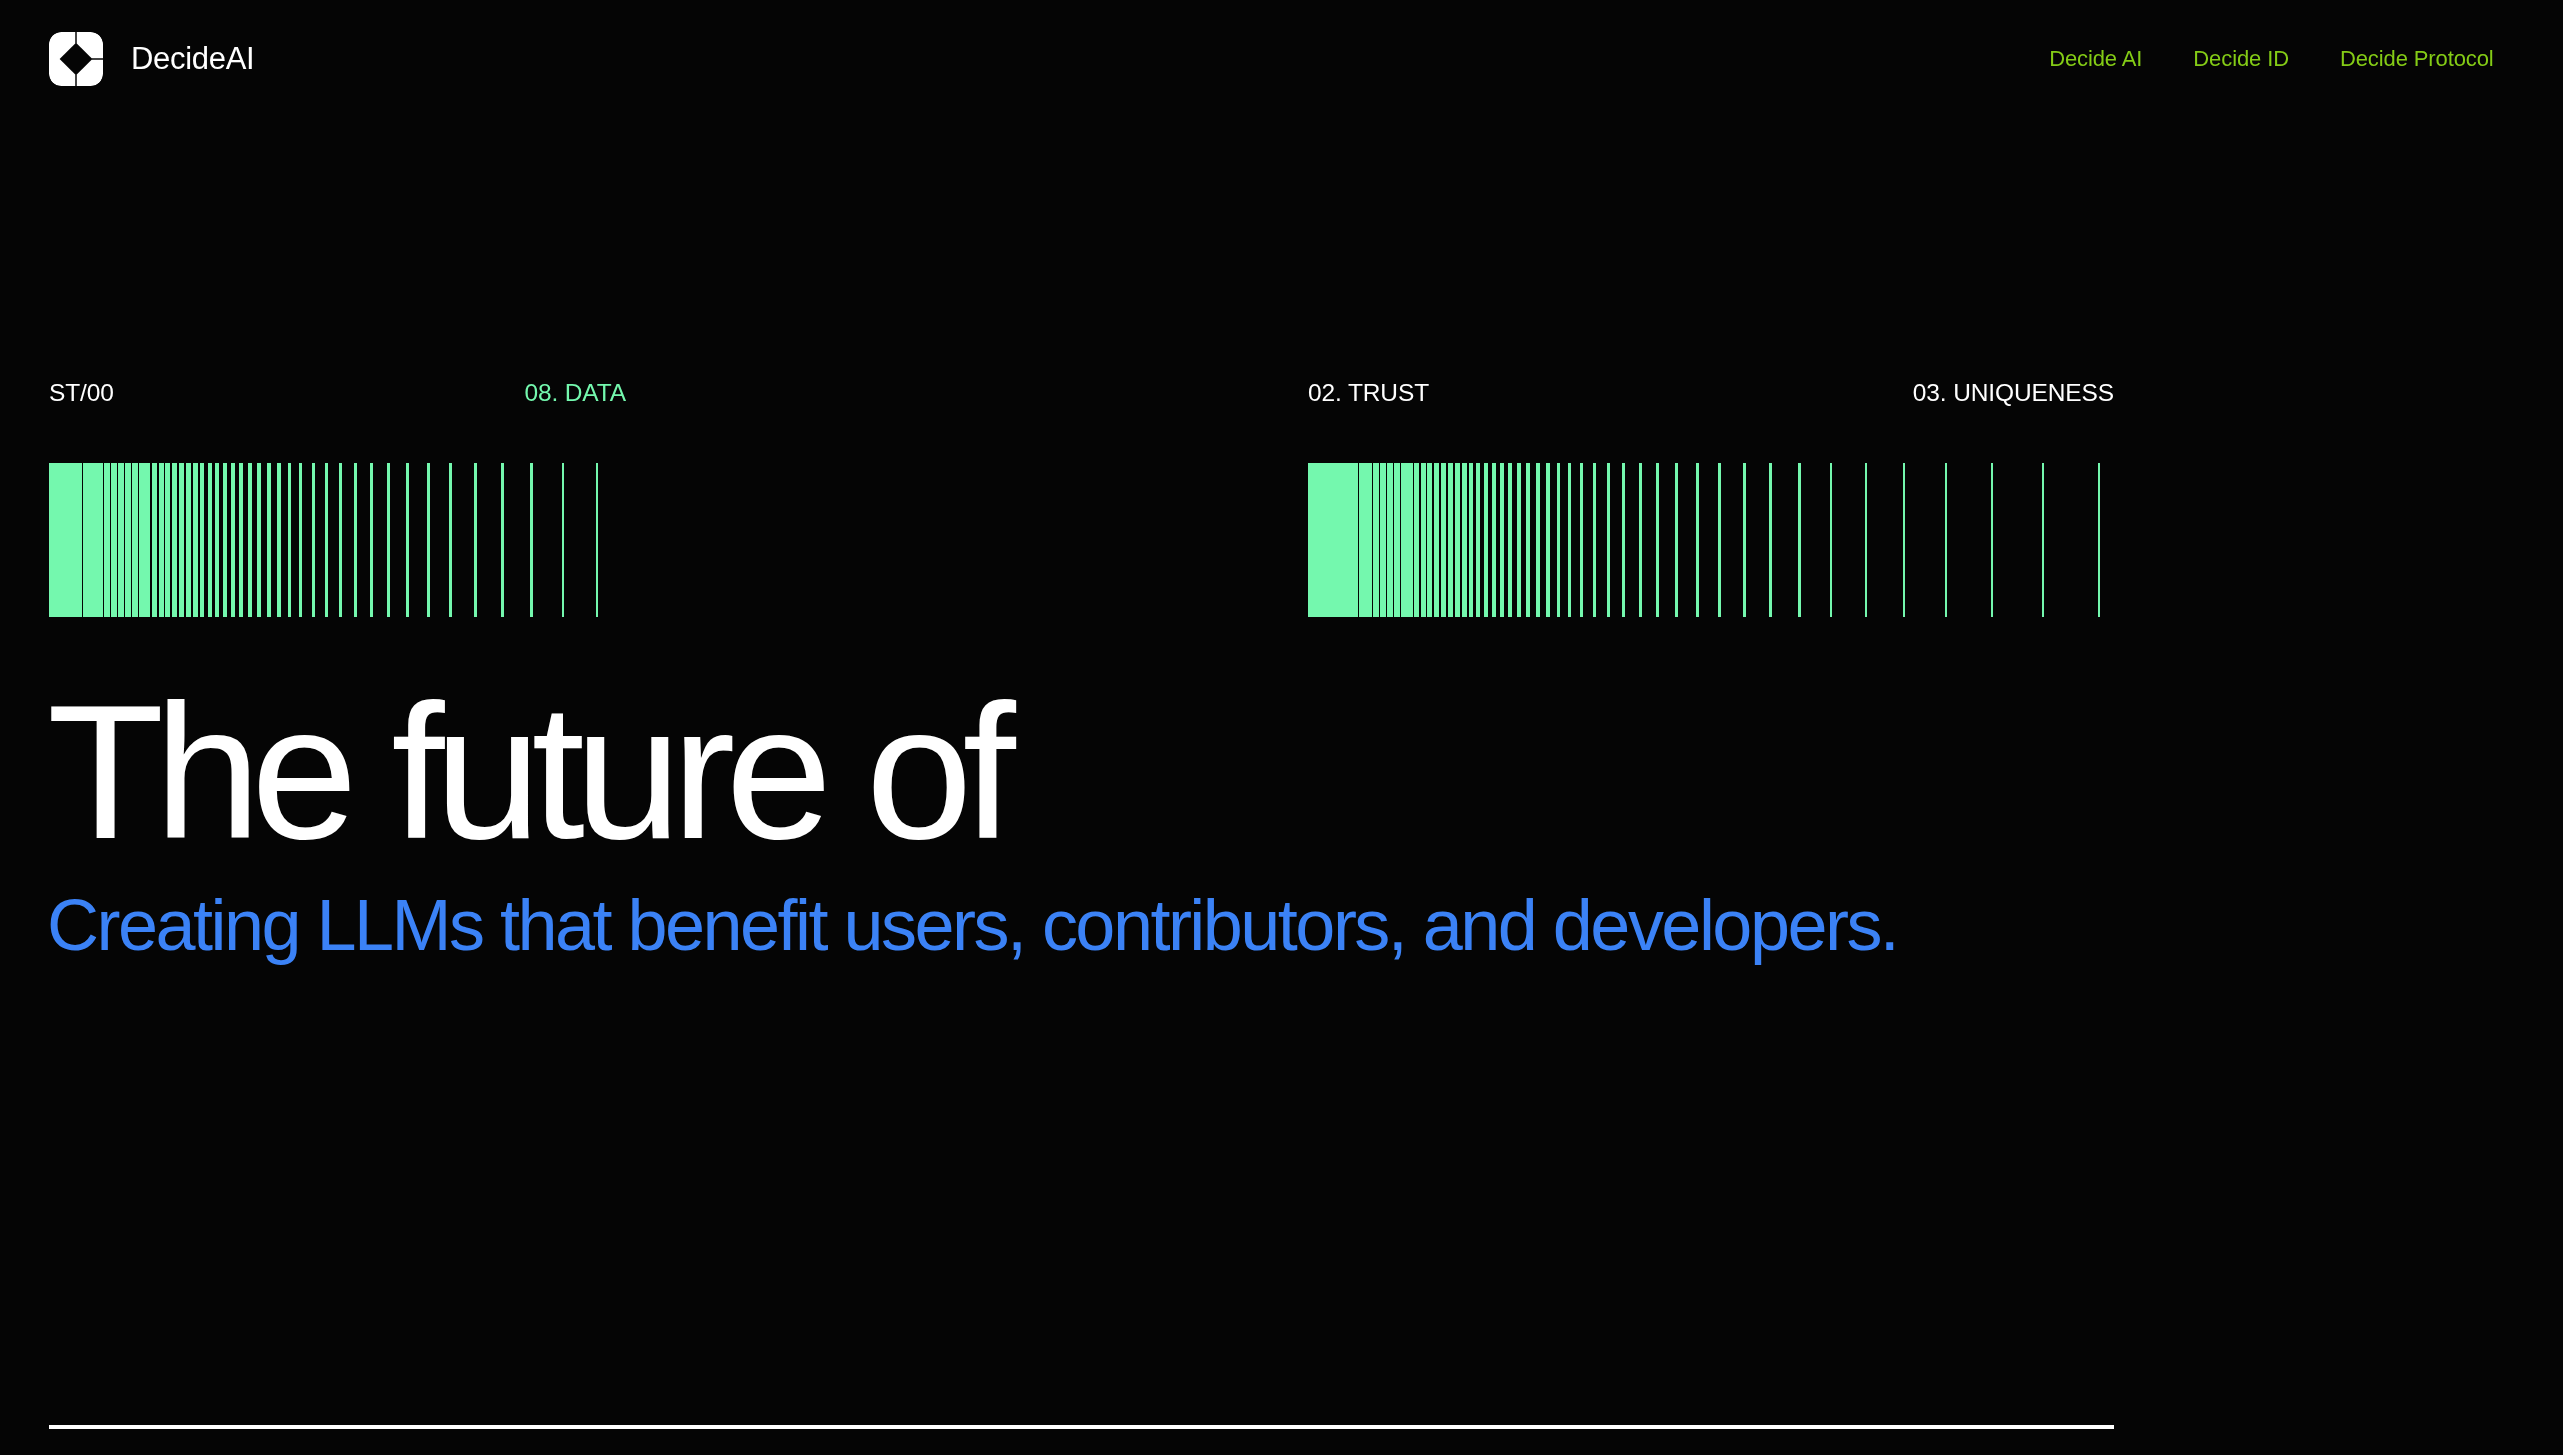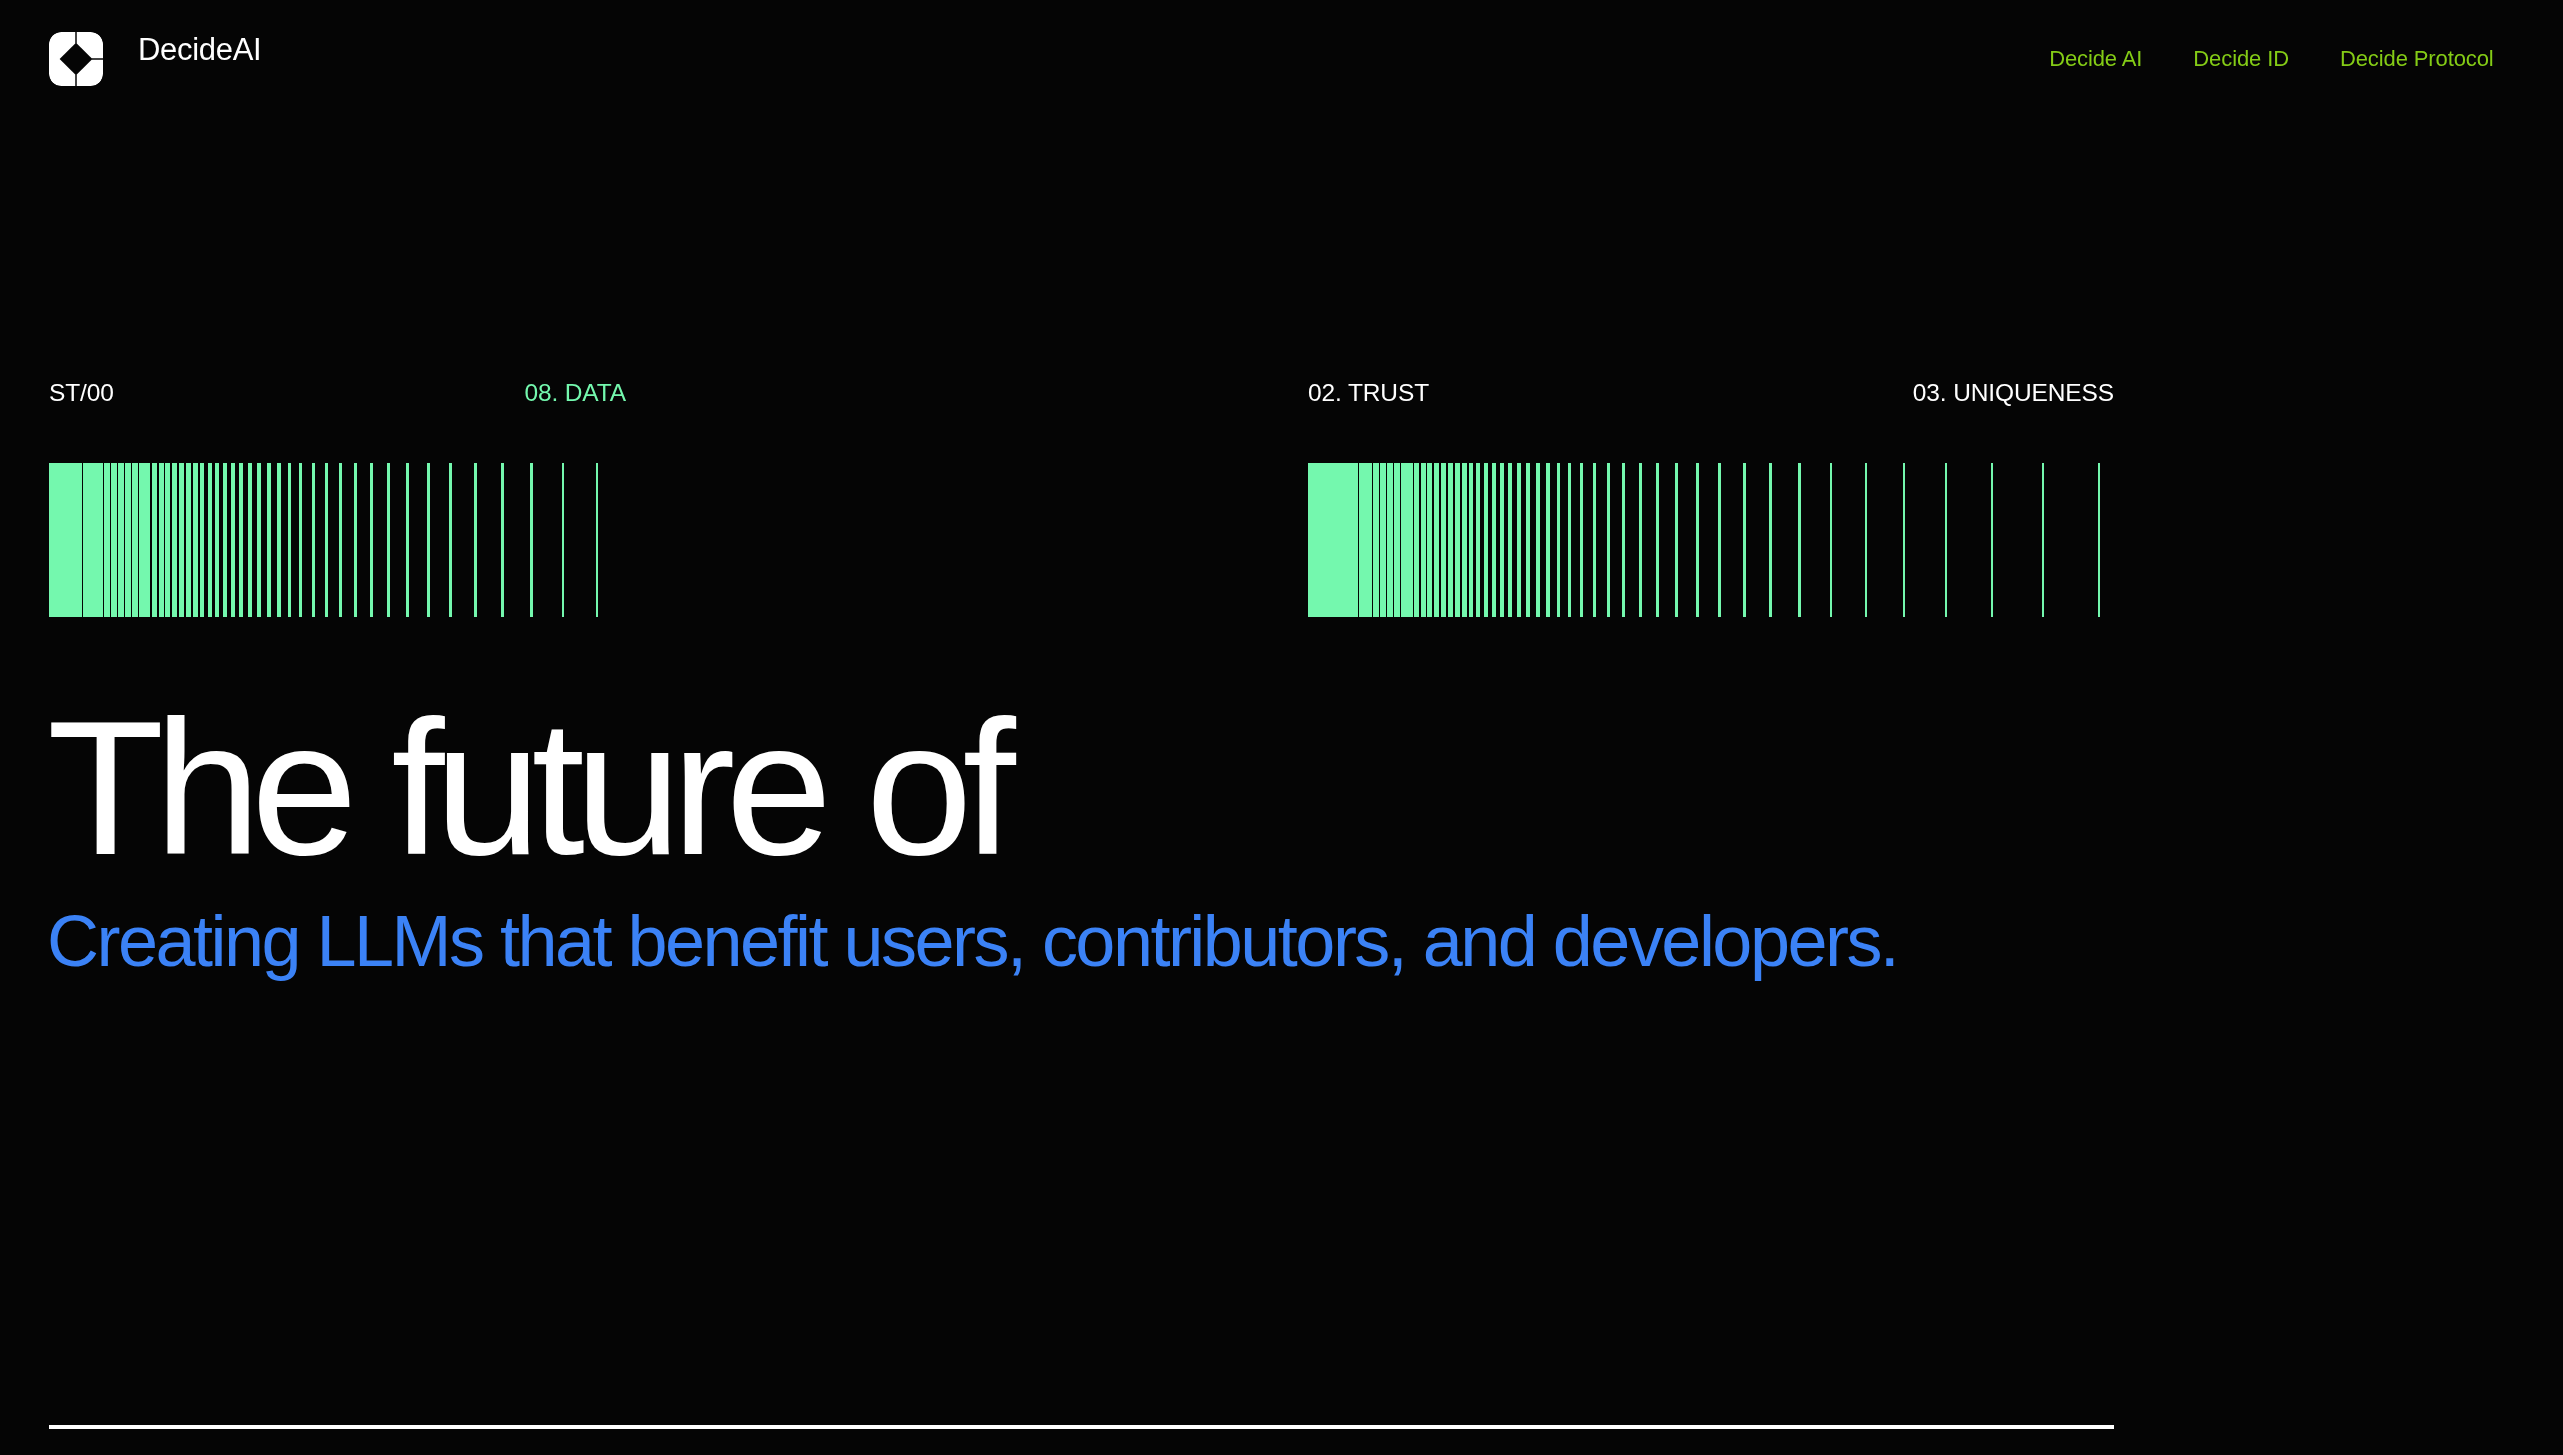--- a/index.html
+++ b/index.html
@@ -32,22 +32,22 @@
     width: 2563px;
     height: 118px;
     display: flex;
     align-items: center;
     justify-content: space-between;
     padding: 0 49px 0 49px;
   }
 
   .brand {
     display: flex;
-    align-items: flex-start;
-    gap: 35px;
+    align-items: center;
+    gap: 28px;
     text-decoration: none;
     color: #ffffff;
   }
 
   .brand-mark {
     width: 54px;
     height: 54px;
     display: block;
     flex: 0 0 auto;
   }
@@ -123,21 +123,21 @@
   .stripe {
     position: absolute;
     top: 0;
     height: 154px;
     background: #74F8AE;
   }
 
   
   .hero {
     position: absolute;
-    top: 698px;
+    top: 682px;
     left: 47px;
     width: 2124px;
   }
 
   .hero-title {
     font-size: 192px;
     line-height: 0.94;
     font-weight: 400;
     letter-spacing: -0.052em;
     color: #ffffff;

